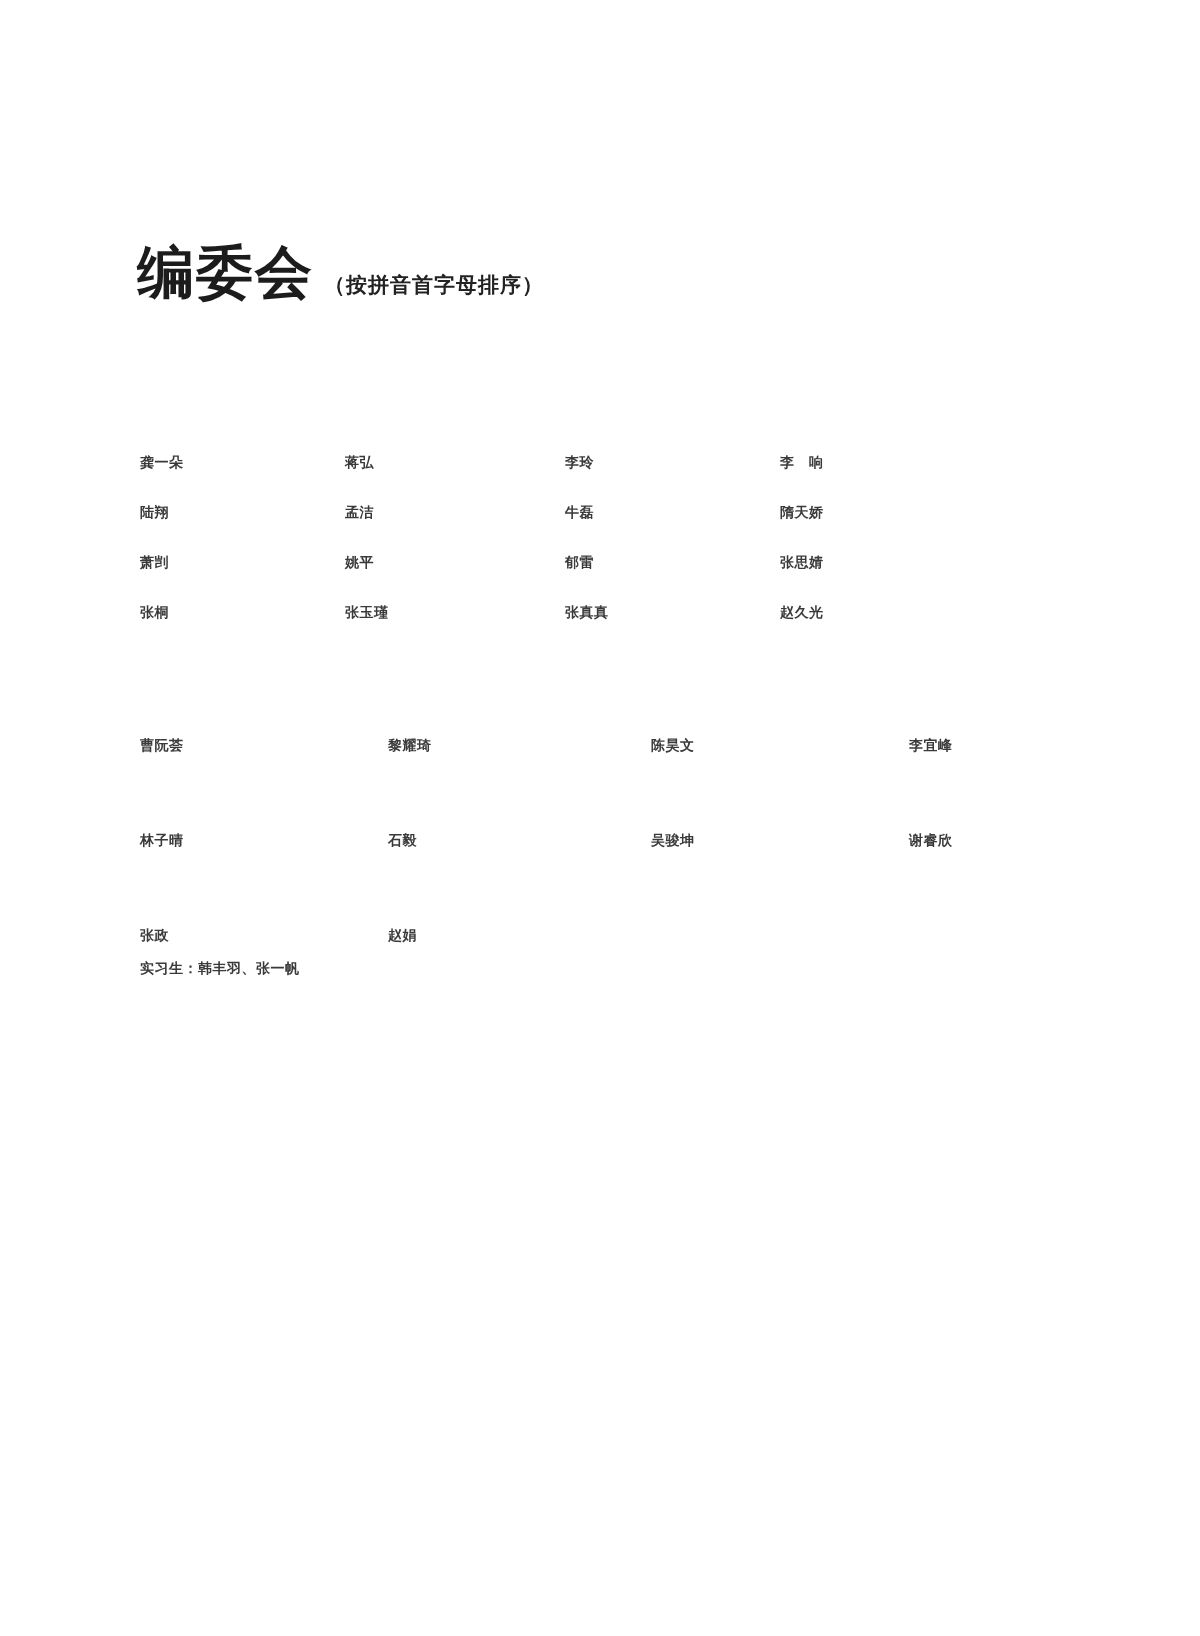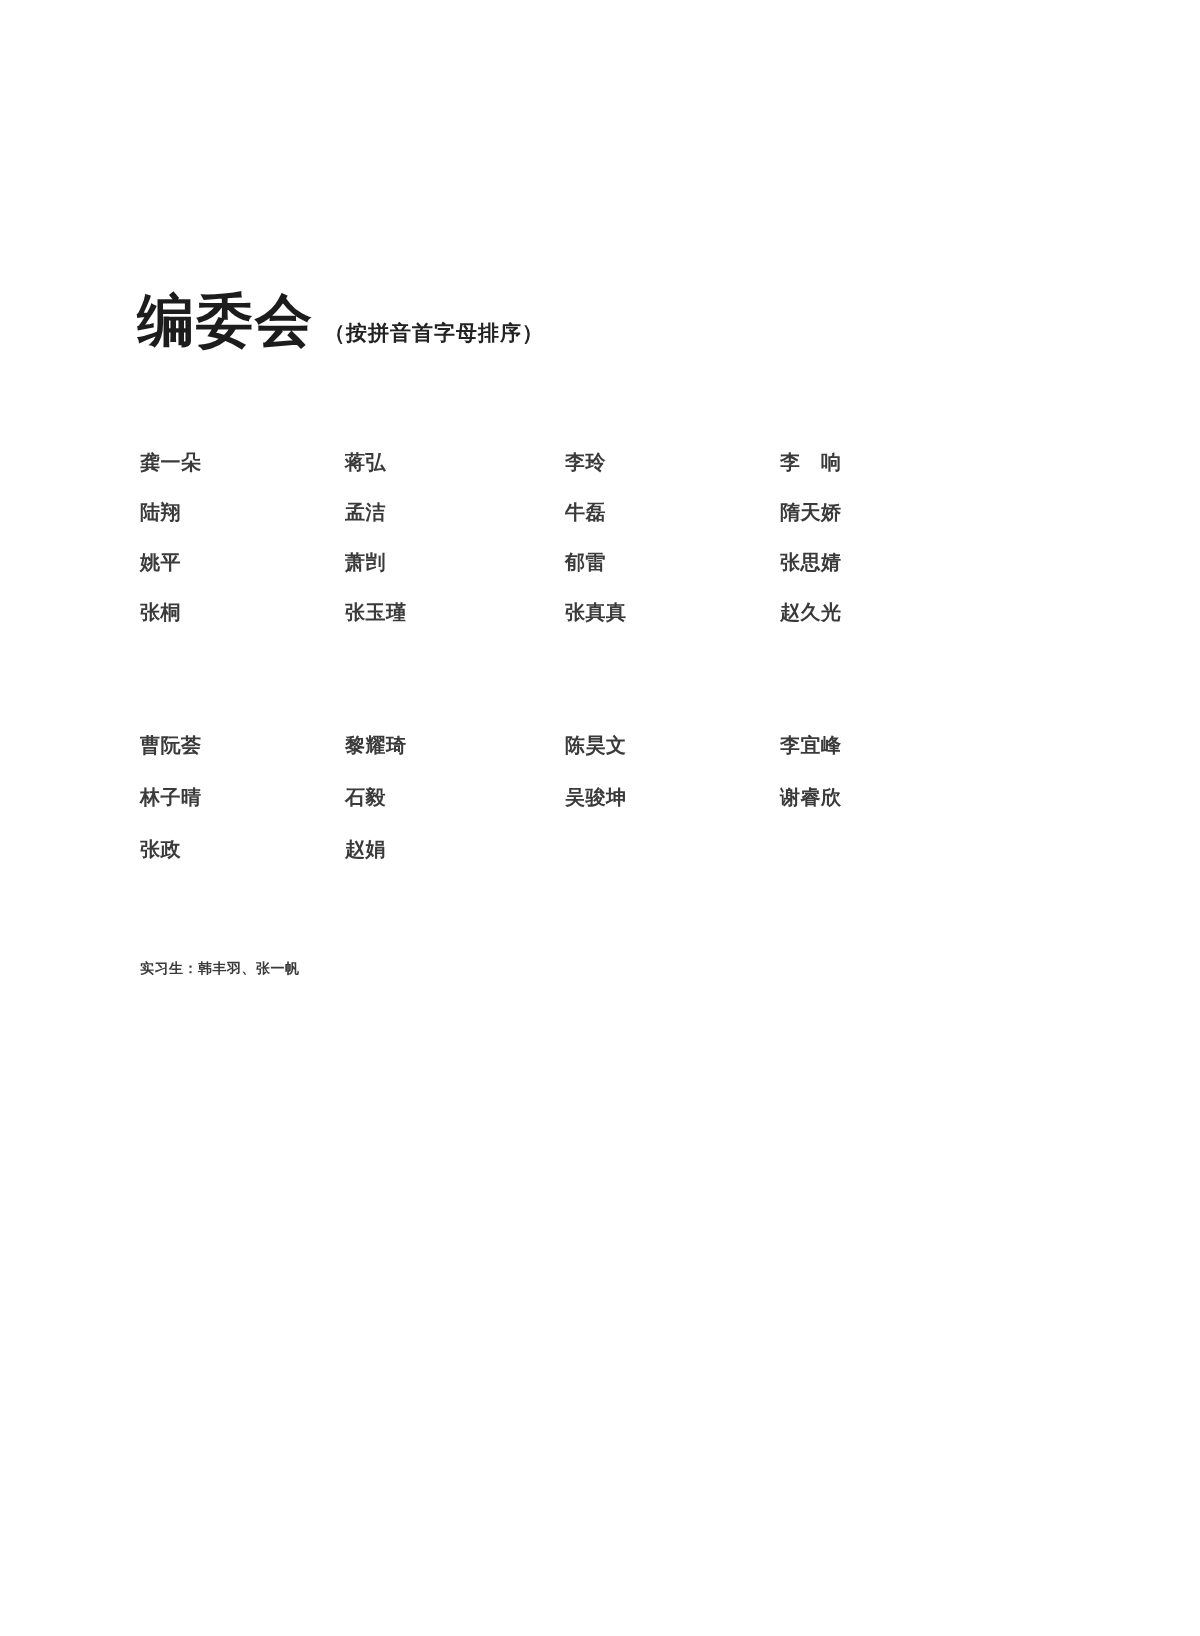--- a/index.html
+++ b/index.html
@@ -21,21 +21,20 @@
     gap: 10px;
     white-space: nowrap;
   }
   .page-title {
     font-family: "Liberation Serif", "DejaVu Serif", serif;
     font-weight: 700;
     font-size: 57px;
     line-height: 1.15;
     color: #1c1c1c;
     letter-spacing: 2px;
-    margin-top: 48px;
   }
   .page-subtitle {
     font-family: "Liberation Serif", "DejaVu Serif", serif;
     font-weight: 700;
     font-size: 21px;
     color: #222222;
     letter-spacing: 1px;
     text-align: center;
   }
   .committee-grid {
@@ -44,23 +43,24 @@
     display: grid;
     grid-template-columns: 205px 220px 215px 130px;
   }
   .grid-group-1 {
     top: 450px;
     grid-auto-rows: 50px;
   }
   .grid-group-2 {
     top: 733px;
     grid-auto-rows: 52px;
+    gap: 43px;
   }
   .member {
-    font-size: 20px;
+    font-size: 14px;
     font-weight: 600;
     color: #3a3a3a;
     line-height: 24px;
     letter-spacing: 0.5px;
     white-space: pre;
   }
   .interns-line {
     position: absolute;
     left: 140px;
     top: 960px;
@@ -82,22 +82,22 @@
 
   <div class="committee-grid grid-group-1">
       <div class="member">龚一朵</div>
       <div class="member">蒋弘</div>
       <div class="member">李玲</div>
       <div class="member">李　响</div>
       <div class="member">陆翔</div>
       <div class="member">孟洁</div>
       <div class="member">牛磊</div>
       <div class="member">隋天娇</div>
+      <div class="member">萧剀</div>
       <div class="member">姚平</div>
-      <div class="member">萧剀</div>
       <div class="member">郁雷</div>
       <div class="member">张思婧</div>
       <div class="member">张桐</div>
       <div class="member">张玉瑾</div>
       <div class="member">张真真</div>
       <div class="member">赵久光</div>
       <div class="member"></div>
       <div class="member"></div>
       <div class="member"></div>
     </div>

